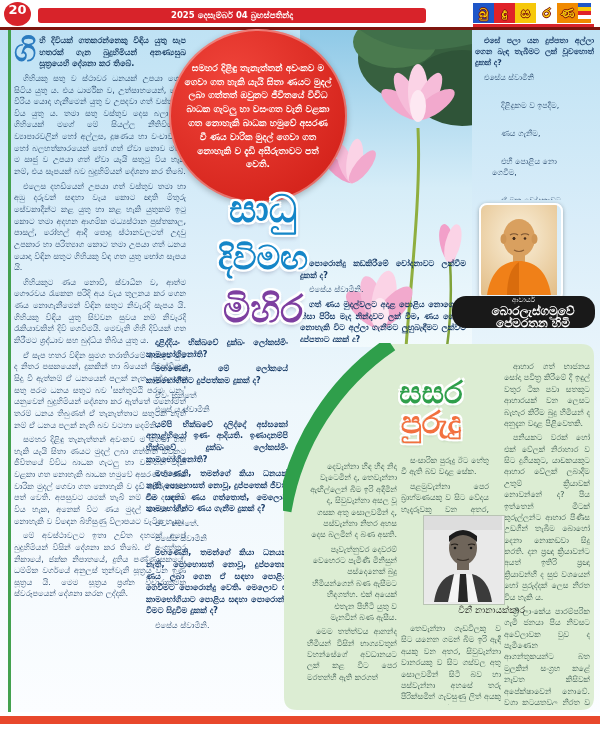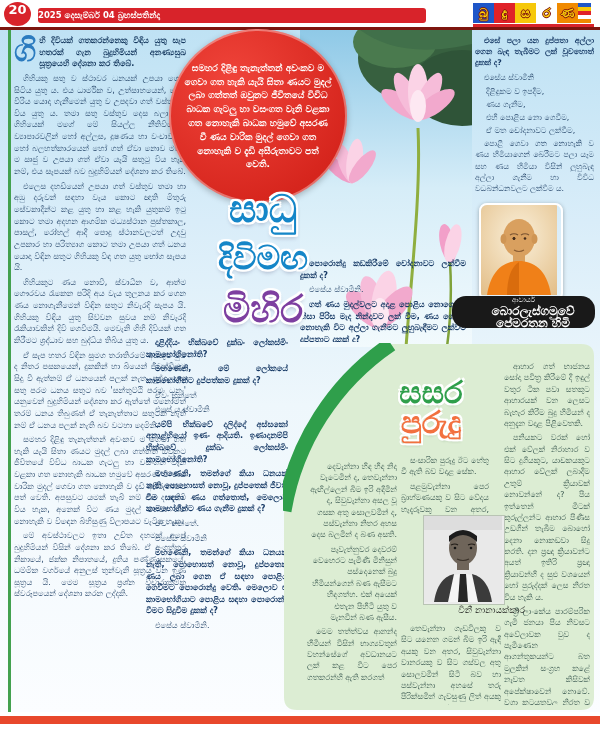--- a/index.html
+++ b/index.html
@@ -3,42 +3,42 @@
 <meta charset="utf-8">
 <style>
   html,body{margin:0;padding:0;background:#ffffff;}
   body{font-family:"DejaVu Sans",sans-serif;}
   .sheet{position:relative;width:600px;height:737px;background:#fff;overflow:hidden;}
 
   
   .page-badge{position:absolute;left:4px;top:2px;width:27px;height:24px;border-radius:50%;
     background:#d8232a;color:#fff;font-weight:bold;font-size:13px;display:flex;align-items:flex-start;justify-content:center;}
   .date-bar{position:absolute;left:38px;top:8px;width:388px;height:15px;background:#d8232a;border-radius:3px;
-    color:#fff;font-size:8.5px;font-weight:bold;display:flex;align-items:center;box-sizing:border-box;}
+    color:#fff;font-size:8.5px;font-weight:bold;display:flex;align-items:center;box-sizing:border-box;justify-content:center;}
   .masthead{position:absolute;left:473px;top:3px;height:20px;display:flex;}
   .masthead .tile{width:21px;height:20px;display:flex;align-items:center;justify-content:center;
     font-size:12px;font-weight:bold;color:#ffd60a;
     text-shadow:-1px 0 0 #7d150f,1px 0 0 #7d150f,0 -1px 0 #7d150f,0 1px 0 #7d150f;}
   .masthead .stripes{width:13px;height:20px;
     background:linear-gradient(180deg,#1e56c8 0 20%,#f6c80a 20% 40%,#e02228 40% 60%,#ffffff 60% 80%,#f08a00 80% 100%);}
   .masthead-rule{position:absolute;left:473px;top:24px;width:121px;height:3px;background:#d8232a;}
   .header-rule{position:absolute;left:0;top:27px;width:600px;height:2.5px;background:#7d150f;}
 
   
   .content{position:absolute;left:0;top:30px;width:600px;height:682px;
     background:linear-gradient(180deg,#bfe2f4 0%,#d9edf9 28%,#eef7fc 55%,#fbfdff 100%);}
   .left-rule{position:absolute;left:8px;top:0;width:2.5px;height:682px;background:#43a14f;}
 
   
   .col{position:absolute;overflow:hidden;}
   .p{font-size:8.1px;line-height:1.44;color:#27476b;text-align:justify;margin:0 0 3px 0;text-indent:9px;}
   .b{font-weight:bold;color:#173a66;}
   .dropcap{float:left;font-size:31px;line-height:26px;font-weight:bold;color:#2b7bbf;margin:2px 3px 0 0;}
   .lead{font-weight:bold;color:#16395f;text-indent:0;}
-  .qa-line{font-size:7.9px;line-height:1.4;color:#27476b;margin:2px;text-indent:9px;}
+  .qa-line{font-size:7.9px;line-height:1.4;color:#27476b;margin:17px;text-indent:9px;}
 
   
   .quote-circle{position:absolute;left:169px;top:-1px;width:178px;height:174px;border-radius:50%;
     background:radial-gradient(circle at 35% 30%,#f0443a,#d6251d 75%);
     box-shadow:inset 0 0 0 2px rgba(255,255,255,.35),0 2px 6px rgba(0,0,0,.25);
     display:flex;align-items:center;justify-content:center;z-index:4;}
   .quote-circle .q{color:#fff;font-weight:bold;font-size:9.2px;line-height:1.5;text-align:center;padding:16px 15px;}
 
   
   .headline{position:absolute;left:188px;top:155px;width:150px;text-align:center;z-index:5;font-weight:bold;}
@@ -233,21 +233,21 @@
         <path d="M108,1 L298,1 Q311,1 311,13 L311,354 Q311,367 298,367 L14,367 Q1,367 1,354 L1,168 A252,252 0 0 1 108,1 Z" fill="#dcedd3"></path>
         <path d="M108,1 A252,252 0 0 0 1,168" stroke="#2f9f4b" stroke-width="15" fill="none"></path>
       </svg>
       <div class="sasara-title">
         <div class="w1">සසර</div>
         <div class="w2">පුරුදු</div>
       </div>
       <div class="col" style="left:24px;top:118px;width:90px;height:242px;">
         <p class="p" style="text-align:right;text-indent:0">දෙවැන්නා හිඳ හිඳ නිදා වැටෙමින් ද, තෙවැන්නා ඇඟිල්ලෙන් බිම ඉරි අඳිමින් ද, සිවුවැන්නා අසල වූ ගසක අතු සොලවමින් ද, පස්වැන්නා නිතර අහස දෙස බලමින් ද බණ අසති.</p>
         <p class="p" style="text-align:right;text-indent:0">පැවැත්නුවර දෙවරම් වෙහෙරට පැමිණි මිනිසුන් පස්දෙනෙක් බුදු හිමියන්ගෙන් බණ ඇසීමට හිඳගත්හ. එක් අයෙක් එතැන පිහිටි යුතු ව මැනවින් බණ ඇසීය.</p>
-        <p class="p">මෙම තත්ත්වය ආනන්ද හිමියන් විසින් භාග්‍යවතුන් වහන්සේගේ අවධානයට ලක් කළ විට පෙර ගතකරන්හි ඇති කරගත්</p>
+        <p class="p">මෙම තත්ත්වය ආනන්ද හිමියන් විසින් භාග්‍යවතුන් වහන්සේගේ අවධානයට ලක් කළ විට පෙර මරතන්හි ඇති කරගත්</p>
       </div>
       <div class="col" style="left:118px;top:112px;width:88px;height:60px;">
         <p class="p">සංසාරික පුරුදු ඊට හේතු වී ඇති බව වදාළ සේක.</p>
         <p class="p">පළමුවැන්නා පෙර බ්‍රාහ්මණයකු ව සිට වේදය හැදෑරුවකු වන අතර, දෙවැන්නා නාගයෙක් ව දරණය මත හිස තබා නිතර නිදාගත් බව ද,</p>
       </div>
       <div class="col" style="left:118px;top:280px;width:100px;height:82px;">
         <p class="p">තෙවැන්නා ගැඩවිලකු ව සිට යනෙන ගමන් බිම ඉරි ඇඳි අයකු වන අතර, සිවුවැන්නා වානරයකු ව සිට ගස්වල අතු සොලවමින් සිටි බව හා පස්වැන්නා අහසේ තරු පිරික්සමින් ගැවසුණු ලිත් අයකු බව ද වදාළ සේක.</p>
 
       </div>
       <div class="col" style="left:221px;top:18px;width:86px;height:344px;">

